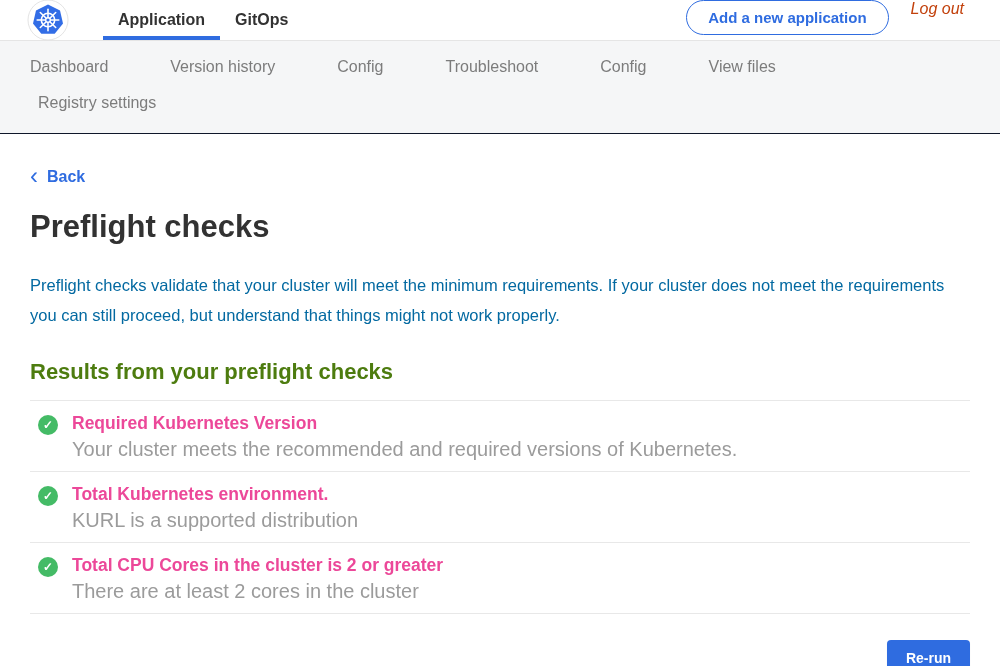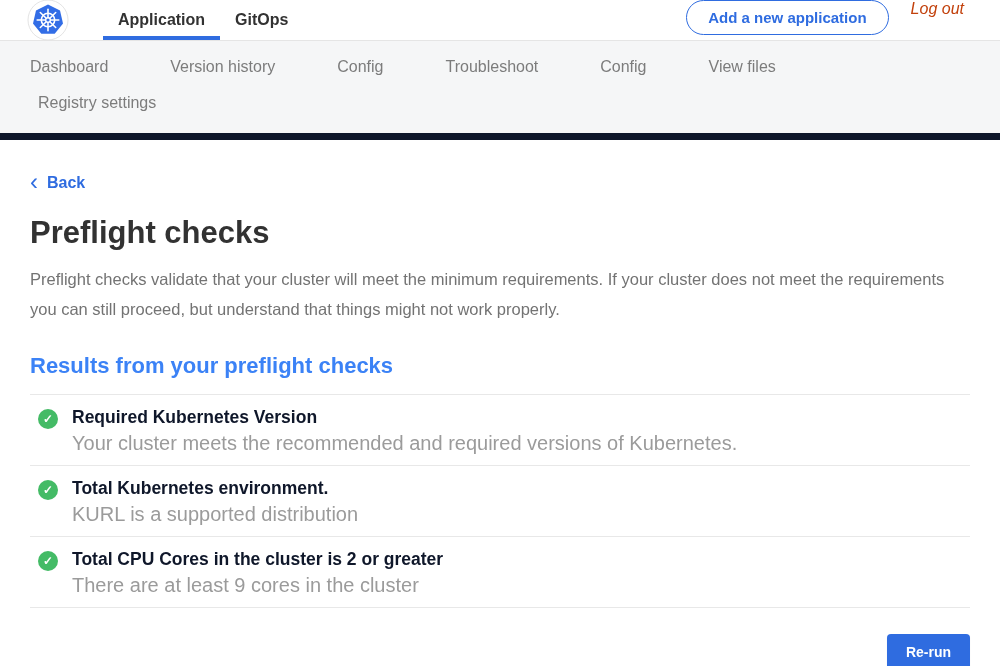--- a/index.html
+++ b/index.html
@@ -48,21 +48,21 @@
     font-size: 15px; font-weight: 700;
     border-radius: 18px;
     padding: 8px 21px;
     cursor: pointer;
   }
   .logout { font-size: 16px; font-weight: 500; color: #c2410c; cursor: pointer; font-style: italic; }
 
   
   .subnav {
     background: #f5f6f7;
-    border-bottom: 7px solid #0f172a;
+    border-bottom: 1px solid #0f172a;
     padding: 8px 30px 12px 30px;
   }
   .subnav-row { display: flex; column-gap: 62px; height: 36px; align-items: center; }
   .subnav-row.row2 { margin-left: 8px; }
   .subnav-item { font-size: 16px; color: #7c7c7c; cursor: pointer; white-space: nowrap; }
 
   
   .content { padding: 34px 30px 0 30px; }
 
   .back-link {
@@ -70,32 +70,32 @@
     color: #2f6ce0; font-weight: 700; font-size: 16px;
     cursor: pointer; margin-bottom: 23px;
   }
   .back-chevron {
     font-size: 24px; font-weight: 400;
     line-height: 16px; margin-right: 9px;
     position: relative; top: -1px;
   }
 
   h1.page-title {
-    margin: 0 0 13px 0;
+    margin: 0 0 25px 0;
     font-size: 31px; font-weight: 700; color: #323232;
   }
   p.page-desc {
     margin: 0 0 29px 0;
     font-size: 16.5px; line-height: 30px;
-    color: #737373;
+    color: #0369a1;
     max-width: 948px;
   }
   h2.results-heading {
     margin: 0 0 15px 0;
-    font-size: 22px; font-weight: 700; color: #3b82f6;
+    font-size: 22px; font-weight: 700; color: #4d7c0f;
   }
 
   ul.checks {
     list-style: none; margin: 0; padding: 0;
     border-top: 1px solid #e8e8e8;
   }
   li.check-row {
     display: flex;
     padding: 12px 0 13px 8px;
     border-bottom: 1px solid #e8e8e8;
@@ -104,21 +104,21 @@
     flex: 0 0 auto;
     width: 20px; height: 20px;
     border-radius: 50%;
     background: #44bb66;
     color: #fff;
     font-size: 12px; font-weight: 700;
     display: flex; align-items: center; justify-content: center;
     margin: 2px 14px 0 0;
   }
   .check-title {
-    font-size: 17.5px; font-weight: 700; color: #0f172a;
+    font-size: 17.5px; font-weight: 700; color: #ec4899;
     margin: 0 0 7px 0; line-height: 21px;
   }
   .check-detail { font-size: 20px; color: #9b9b9b; line-height: 17px; }
 
   .footer-actions {
     display: flex; justify-content: flex-end;
     margin-top: 26px;
   }
   .rerun-btn {
     background: #2f6ce0; color: #fff;
@@ -207,21 +207,21 @@
       <span class="check-icon">✓</span>
       <div>
         <div class="check-title">Total Kubernetes environment.</div>
         <div class="check-detail">KURL is a supported distribution</div>
       </div>
     </li>
     <li class="check-row">
       <span class="check-icon">✓</span>
       <div>
         <div class="check-title">Total CPU Cores in the cluster is 2 or greater</div>
-        <div class="check-detail">There are at least 9 cores in the cluster</div>
+        <div class="check-detail">There are at least 2 cores in the cluster</div>
       </div>
     </li>
   </ul>
 
   <div class="footer-actions">
     <button class="rerun-btn">Re-run</button>
   </div>
 
 </main>
 

